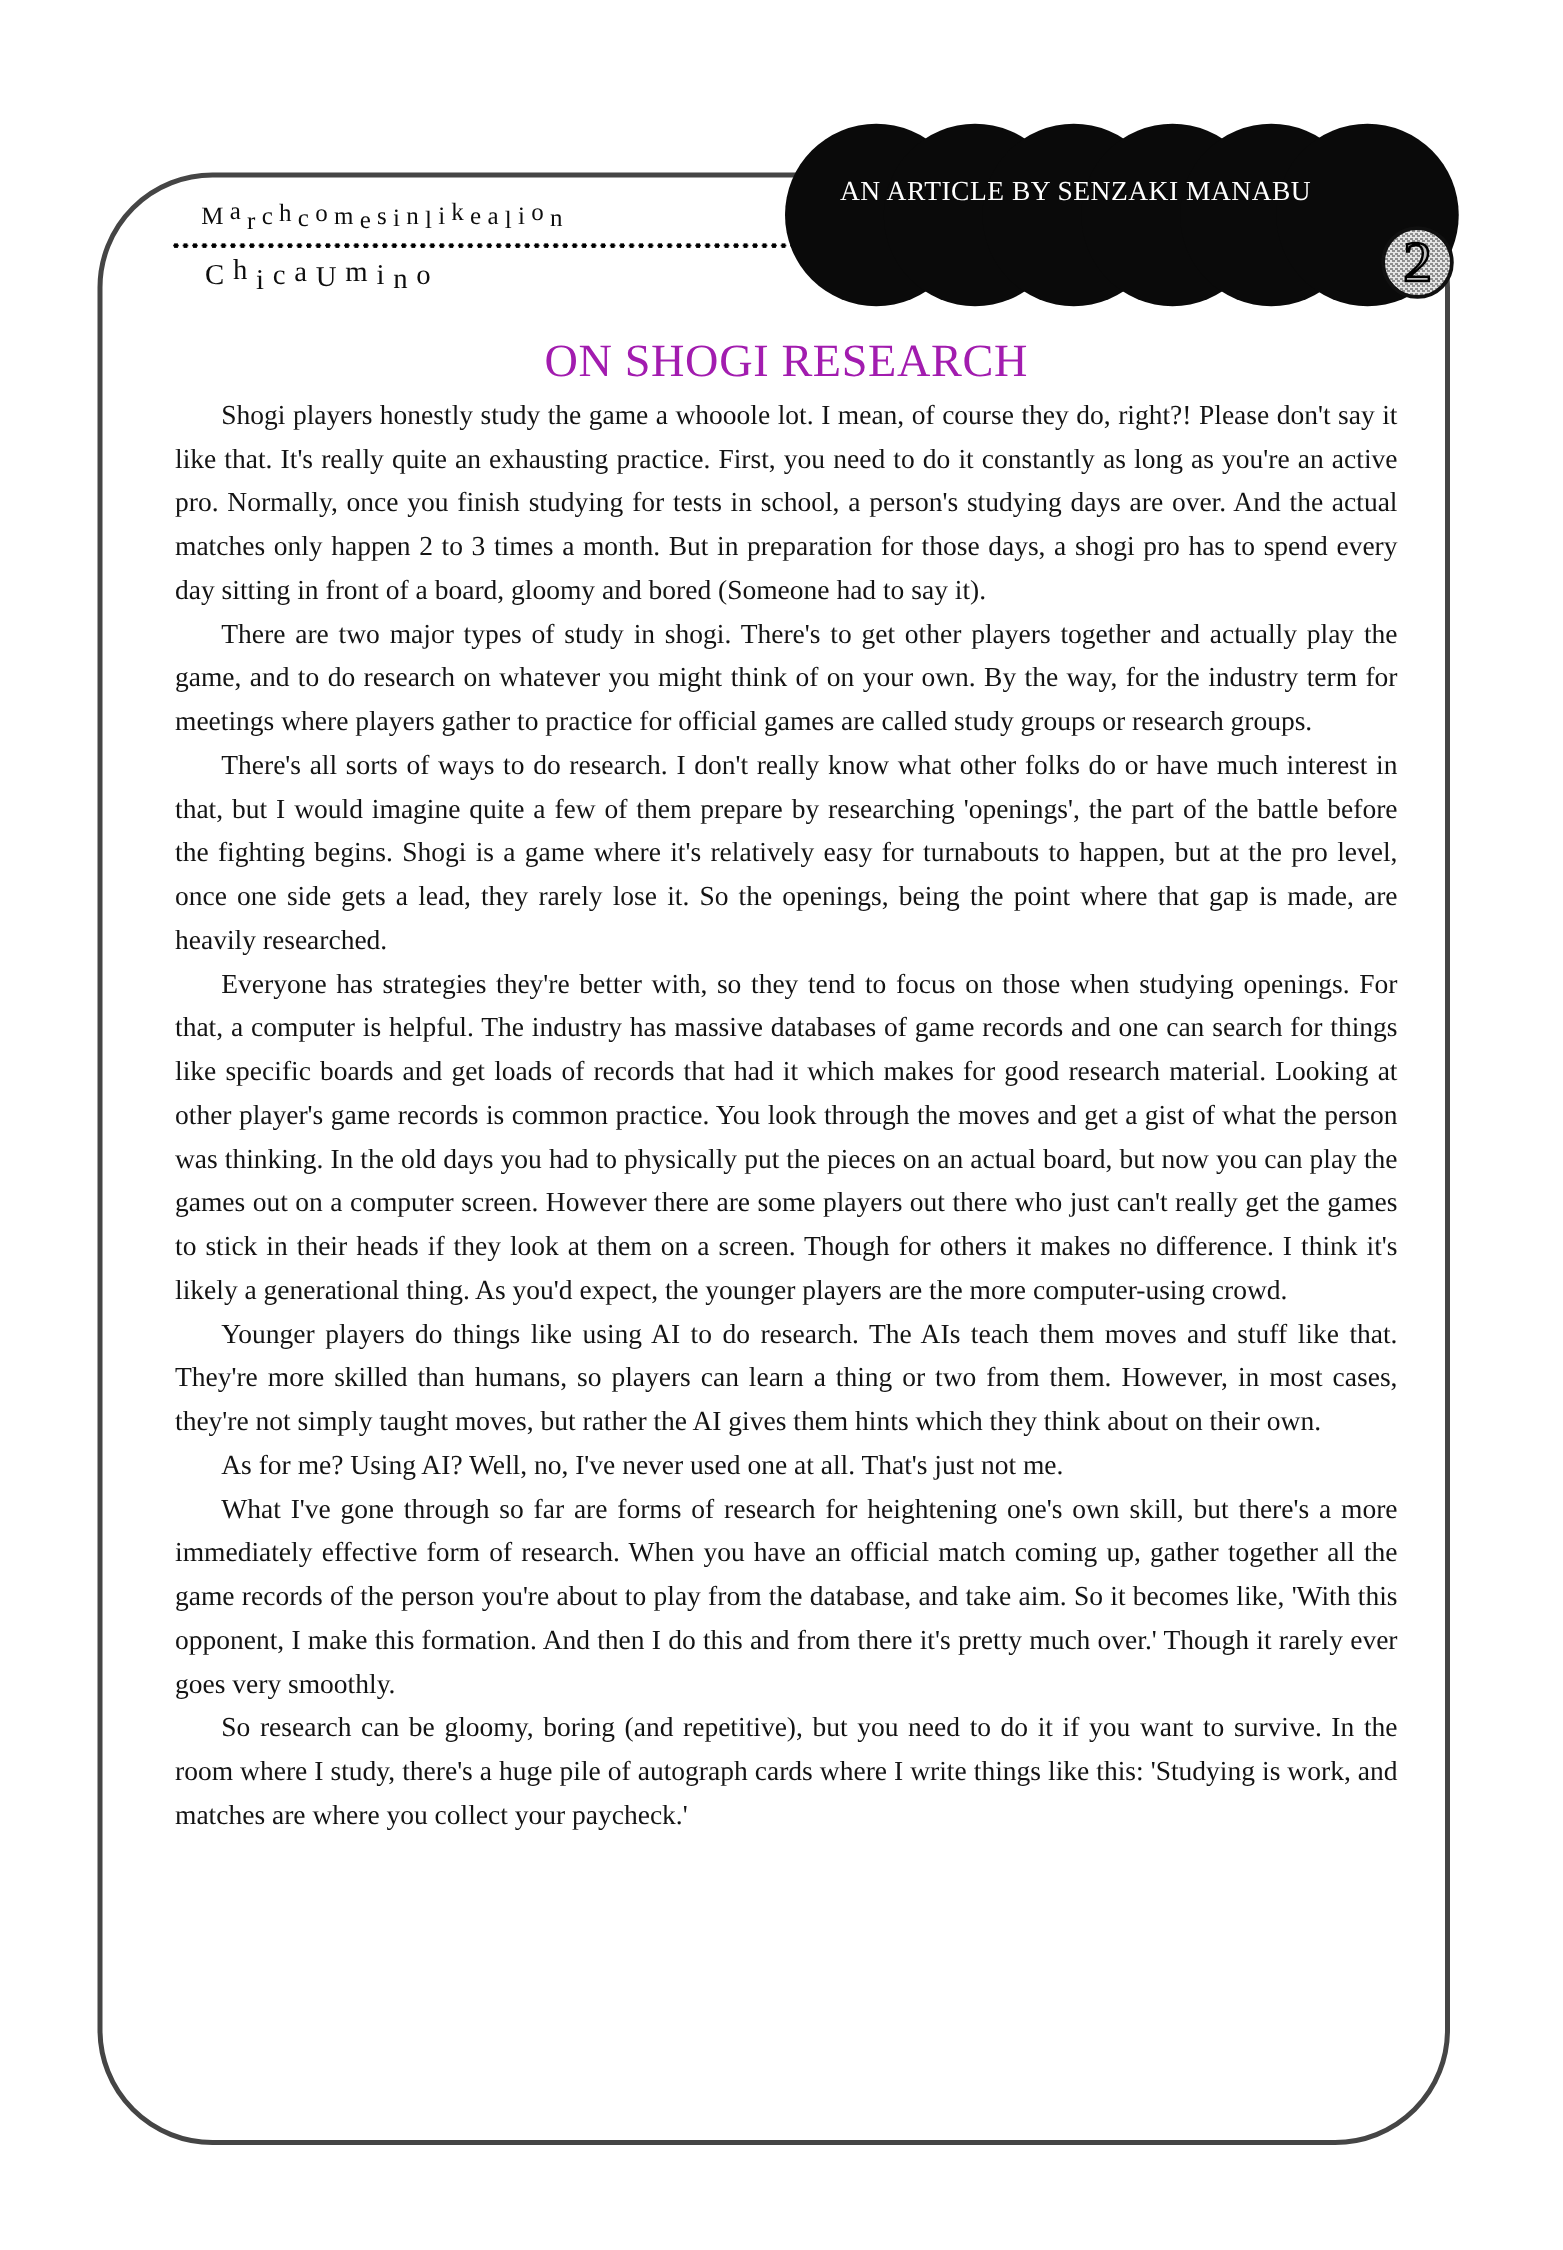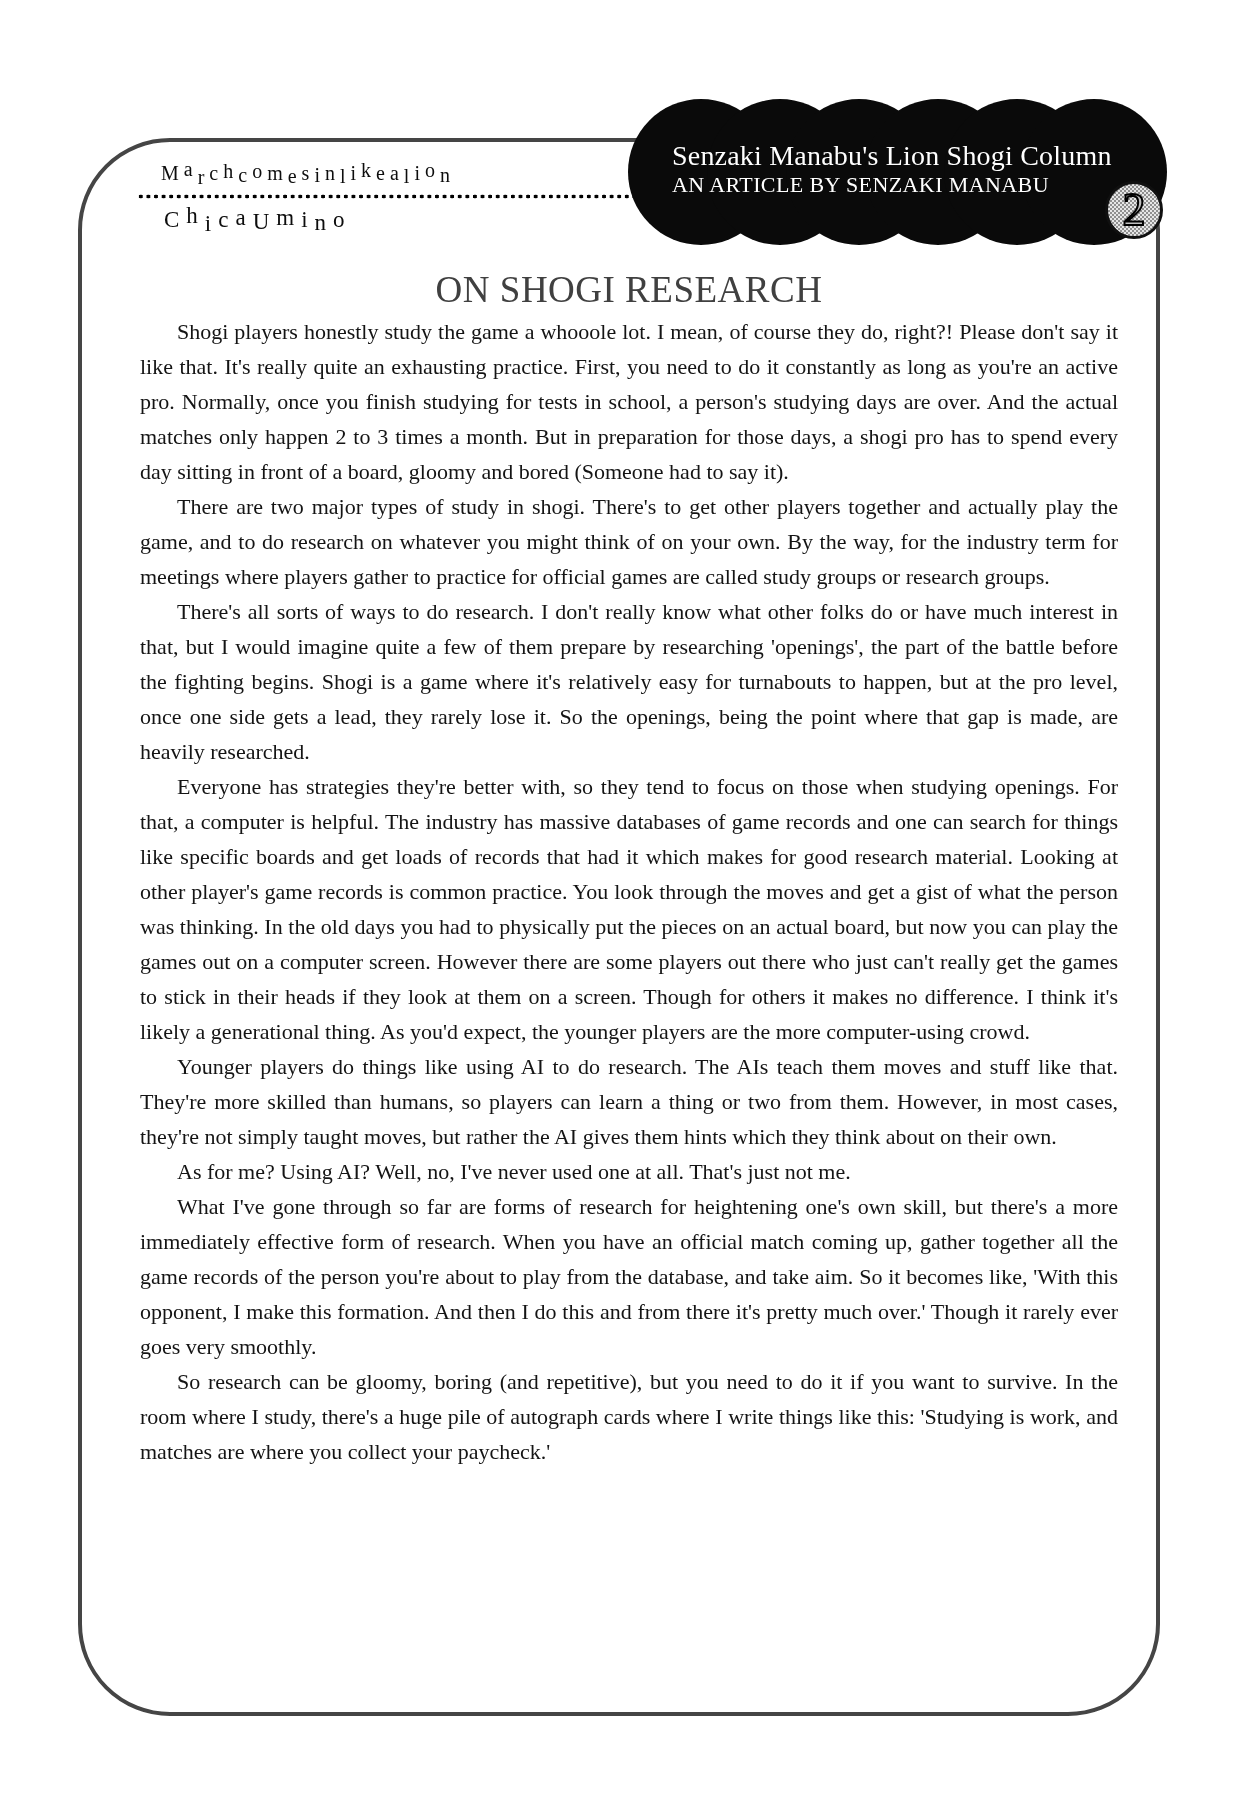--- a/index.html
+++ b/index.html
@@ -51,21 +51,21 @@
   }
   .page-badge span {
     font-size:46px; line-height:1; color:#bfbfbf;
     -webkit-text-stroke:2px #000;
   }
 
   
   .heading {
     position:absolute; left:140px; top:268px; width:978px; z-index:2;
     margin:0; text-align:center; font-size:37px; font-weight:400;
-    letter-spacing:0.5px; color:#404040; white-space:nowrap;
+    letter-spacing:0.5px; color:#a21caf; white-space:nowrap;
   }
   .body-col {
     position:absolute; left:140px; top:314px; width:978px; z-index:2;
   }
   .body-col p {
     margin:0; font-size:22px; line-height:35px; text-align:justify;
     text-indent:37px; color:#141414;
   }
 </style>
 </head>
@@ -86,21 +86,20 @@
       <circle cx="73" cy="75" r="73"></circle>
       <circle cx="152" cy="75" r="73"></circle>
       <circle cx="231" cy="75" r="73"></circle>
       <circle cx="310" cy="75" r="73"></circle>
       <circle cx="389" cy="75" r="73"></circle>
       <circle cx="466" cy="75" r="73"></circle>
     </g>
   </svg>
 
   <div class="cloud-text">
-    <div class="cloud-title">Senzaki Manabu's Lion Shogi Column</div>
     <div class="cloud-subtitle">AN ARTICLE BY SENZAKI MANABU</div>
   </div>
 
   <div class="page-badge">
     <span>2</span>
   </div>
 
   <h1 class="heading">ON SHOGI RESEARCH</h1>
 
   <div class="body-col">

